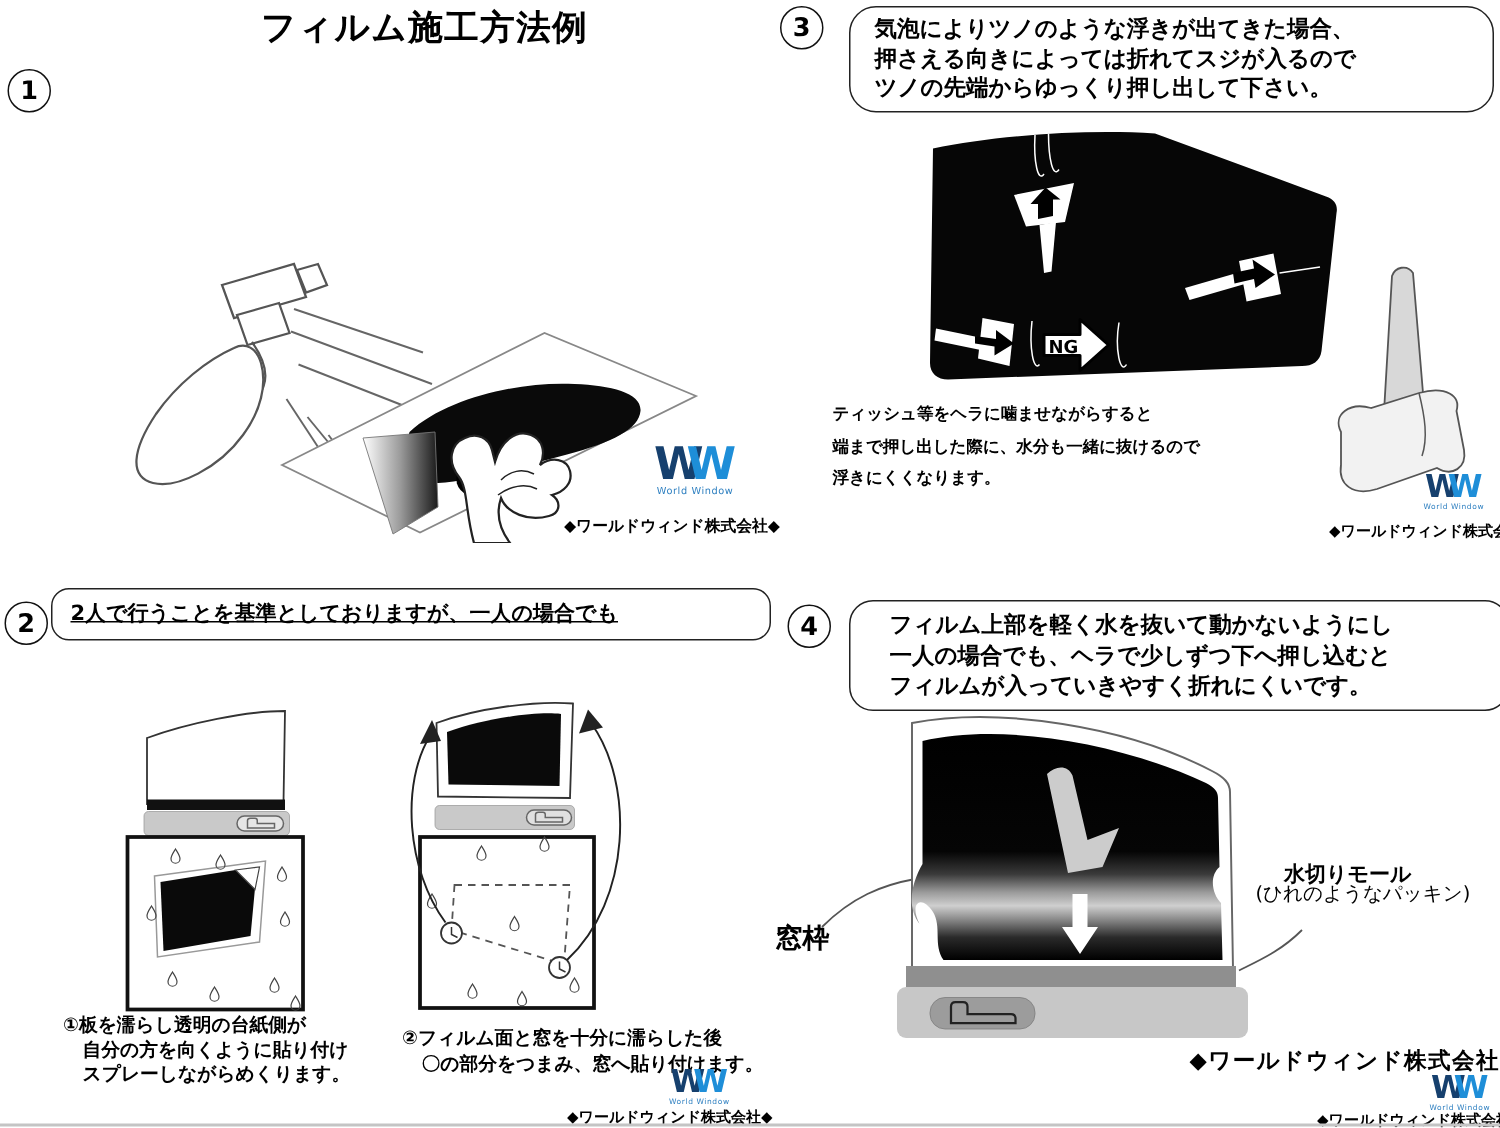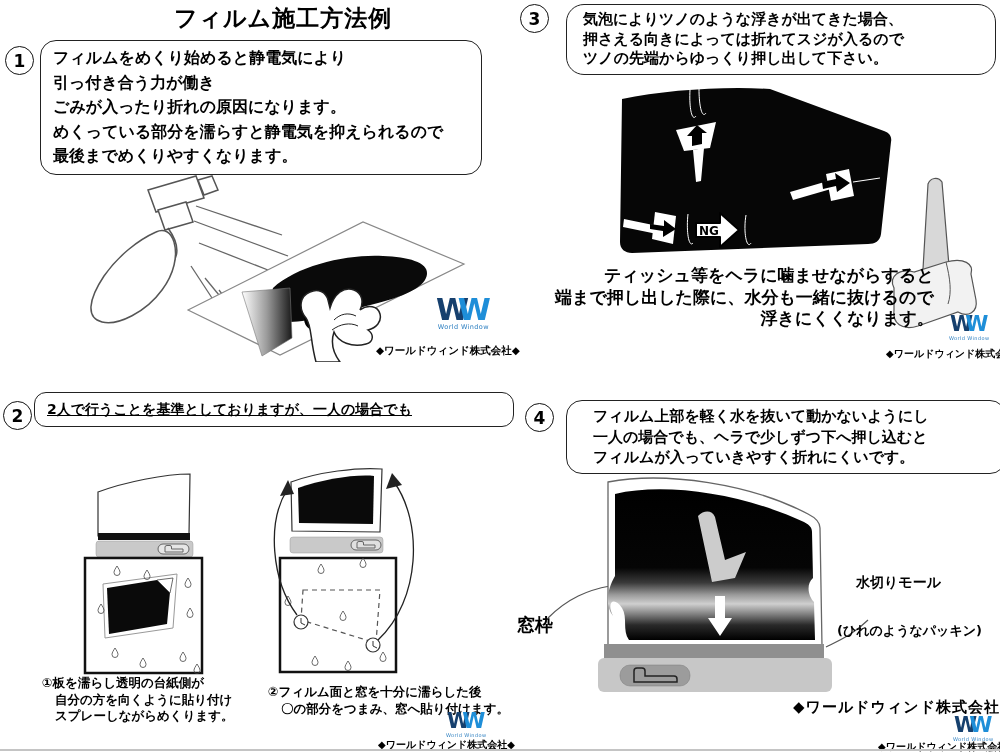--- a/index.html
+++ b/index.html
@@ -12,55 +12,48 @@
               font-size:17px;font-weight:bold;background:#fff;}
   .txt-box{border:1.6px solid #222;border-radius:16px;background:#fff;
            padding:5px 12px;font-weight:bold;}
   .box-line{white-space:nowrap;}
   #box1{left:40px;top:40px;width:416px;font-size:16px;line-height:24.5px;}
   #box2{left:34px;top:392px;width:454px;font-size:14px;line-height:23px;border-radius:12px;text-decoration:underline;}
   #box3{left:566px;top:4px;width:400px;font-size:15px;line-height:19.5px;border-radius:18px;padding-left:16px;}
   #box4{left:566px;top:400px;width:400px;font-size:15px;line-height:20.5px;padding-left:26px;}
   .caption{font-size:12.5px;font-weight:bold;line-height:16.5px;}
   .caption .ind{margin-left:13px;}
-  #note3{left:555px;top:265px;font-size:17px;font-weight:bold;line-height:21.5px;text-align:right;}
+  #note3{left:555px;top:265px;font-size:11px;font-weight:bold;line-height:21.5px;}
   .company-name{font-weight:bold;white-space:nowrap;}
   .cn-sm{font-size:10.5px;}
   .cn-lg{font-size:15px;letter-spacing:1px;}
   .ww{display:flex;flex-direction:column;align-items:center;line-height:0.9;}
   .ww-letters{font-weight:bold;letter-spacing:-0.38em;padding-right:0.38em;}
   .ww-lg .ww-letters{font-size:30px;}
   .ww-sm .ww-letters{font-size:21px;}
   .w1{color:#16406e;}
   .w2{color:#1e8ed8;}
   .ww-sub{color:#2d7fc0;margin-top:2px;letter-spacing:0.4px;}
   .ww-lg .ww-sub{font-size:6.5px;}
   .ww-sm .ww-sub{font-size:5px;}
   .illus-label{font-weight:bold;white-space:nowrap;}
   #label-madowaku{left:517px;top:613px;font-size:18px;}
   #label-molding{left:856px;top:574px;font-size:14px;font-weight:600;}
-  #label-molding-sub{left:837px;top:622px;font-size:13px;font-weight:700;}
+  #label-molding-sub{left:837px;top:587px;font-size:13px;font-weight:400;}
   #bottom-rule{left:0;top:749px;width:1000px;height:2px;background:#c4c4c4;}
   svg{display:block;}
 </style>
 </head>
 <body>
 
 <div id="sheet">
 
   <div class="abs" id="title">フィルム施工方法例</div>
 
   <div class="abs num-circle" style="left:5px;top:46px;">1</div>
-  <div class="abs txt-box" id="box1">
-    <div class="box-line">フィルムをめくり始めると静電気により</div>
-    <div class="box-line">引っ付き合う力が働き</div>
-    <div class="box-line">ごみが入ったり折れの原因になります。</div>
-    <div class="box-line">めくっている部分を濡らすと静電気を抑えられるので</div>
-    <div class="box-line">最後までめくりやすくなります。</div>
-  </div>
 
   <svg class="abs" style="left:28px;top:170px;" width="445" height="192" viewBox="0 0 445 192">
 
     <g stroke="#666" stroke-width="1.3">
       <line x1="168" y1="36" x2="254" y2="65"></line>
       <line x1="166" y1="51" x2="260" y2="86"></line>
       <line x1="171" y1="73" x2="245" y2="102"></line>
       <line x1="163" y1="96" x2="184" y2="128"></line>
       <line x1="177" y1="108" x2="200" y2="136"></line>
       <line x1="191" y1="120" x2="209" y2="144"></line>

